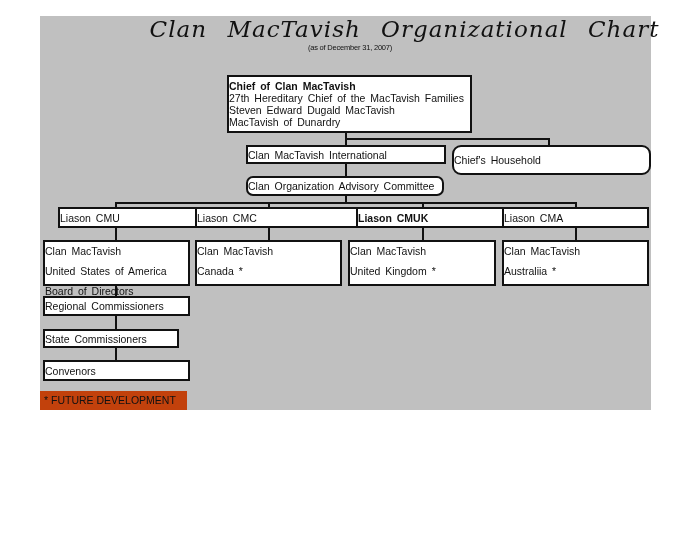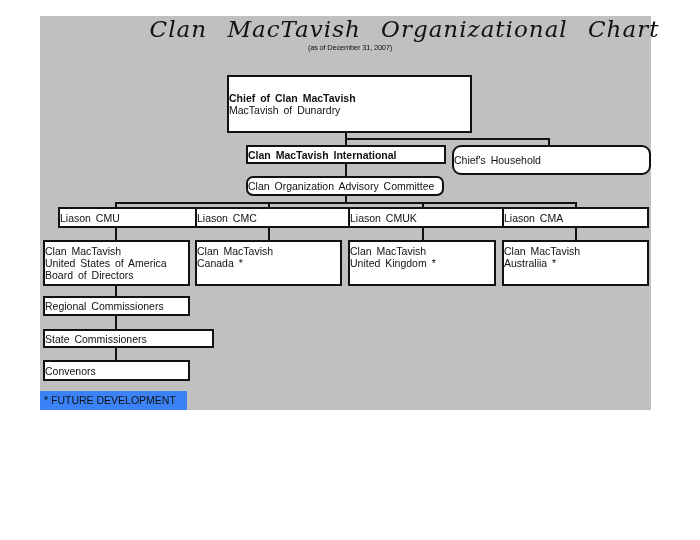--- a/index.html
+++ b/index.html
@@ -7,24 +7,24 @@
       font-family: "Liberation Sans", "DejaVu Sans", sans-serif; color: #111; }
     #panel { position: absolute; left: 40px; top: 16px; width: 611px; height: 394px; background: #c0c0c0; }
     .title { position: absolute; left: 40px; width: 667px; top: 16px; text-align: center;
       font-family: "DejaVu Serif", "Liberation Serif", serif; font-style: italic;
       font-size: 23px; letter-spacing: 1px; word-spacing: 12px; padding-left: 62px; box-sizing: border-box; }
     .subtitle { position: absolute; left: 240px; width: 220px; top: 43px; text-align: center;
       font-size: 7.5px; letter-spacing: -0.2px; }
     .box { position: absolute; background: #fff; border: 2px solid #111; box-sizing: border-box;
       text-align: center; font-size: 10.5px; line-height: 12px; display: flex; flex-direction: column;
       justify-content: center; align-items: flex-start; word-spacing: 2px; }
-    .box.top { justify-content: flex-start; padding-top: 3px; }
+    .box.top { justify-content: flex-start; padding-top: 3px; gap: 8px; }
     .box.bold-first span:first-child { font-weight: bold; }
     .line { position: absolute; background: #111; }
-    .note { position: absolute; left: 40px; top: 391px; width: 147px; height: 19px; background: #3b82f6;
+    .note { position: absolute; left: 40px; top: 391px; width: 147px; height: 19px; background: #c2410c;
       font-size: 10.5px; line-height: 19px; padding-left: 4px; box-sizing: border-box; }
   </style>
 </head>
 <body>
 
 <div id="panel"></div>
 
 <div class="title">Clan MacTavish Organizational Chart</div>
 <div class="subtitle">(as of December 31, 2007)</div>
 
@@ -42,41 +42,43 @@
 <div class="line" style="left:115px;top:226px;width:2px;height:15px;"></div>
 <div class="line" style="left:268px;top:226px;width:2px;height:15px;"></div>
 <div class="line" style="left:422px;top:226px;width:2px;height:15px;"></div>
 <div class="line" style="left:575px;top:226px;width:2px;height:15px;"></div>
 <div class="line" style="left:115px;top:284px;width:2px;height:13px;"></div>
 <div class="line" style="left:115px;top:314px;width:2px;height:16px;"></div>
 <div class="line" style="left:115px;top:346px;width:2px;height:15px;"></div>
 
 <div class="box bold-first" style="left:227px;top:75px;width:245px;height:58px;">
   <span>Chief of Clan MacTavish</span>
+  <span>27th Hereditary Chief of the MacTavish Families</span>
+  <span>Steven Edward Dugald MacTavish</span>
   <span>MacTavish of Dunardry</span>
 </div>
 
-<div class="box" style="left:246px;top:145px;width:200px;height:19px;font-weight:bold;">
+<div class="box" style="left:246px;top:145px;width:200px;height:19px;">
   <span>Clan MacTavish International</span>
 </div>
 <div class="box" style="left:452px;top:145px;width:199px;height:30px;border-radius:9px;">
   <span>Chief's Household</span>
 </div>
 
 <div class="box" style="left:246px;top:176px;width:198px;height:20px;border-radius:7px;">
   <span>Clan Organization Advisory Committee</span>
 </div>
 
 <div class="box" style="left:58px;top:207px;width:147px;height:21px;">
   <span>Liason CMU</span>
 </div>
 <div class="box" style="left:195px;top:207px;width:175px;height:21px;">
   <span>Liason CMC</span>
 </div>
-<div class="box" style="left:348px;top:207px;width:167px;height:21px;">
+<div class="box" style="left:356px;top:207px;width:167px;height:21px;font-weight:bold;">
   <span>Liason CMUK</span>
 </div>
 <div class="box" style="left:502px;top:207px;width:147px;height:21px;">
   <span>Liason CMA</span>
 </div>
 
 <div class="box top" style="left:43px;top:240px;width:147px;height:46px;">
   <span>Clan MacTavish</span>
   <span>United States of America</span>
   <span>Board of Directors</span>
@@ -90,20 +92,20 @@
   <span>United Kingdom *</span>
 </div>
 <div class="box top" style="left:502px;top:240px;width:147px;height:46px;">
   <span>Clan MacTavish</span>
   <span>Australiia *</span>
 </div>
 
 <div class="box" style="left:43px;top:296px;width:147px;height:20px;">
   <span>Regional Commissioners</span>
 </div>
-<div class="box" style="left:43px;top:329px;width:171px;height:19px;">
+<div class="box" style="left:43px;top:329px;width:136px;height:19px;">
   <span>State Commissioners</span>
 </div>
 <div class="box" style="left:43px;top:360px;width:147px;height:21px;">
   <span>Convenors</span>
 </div>
 
 <div class="note">* FUTURE DEVELOPMENT</div>
 
 </body></html>

